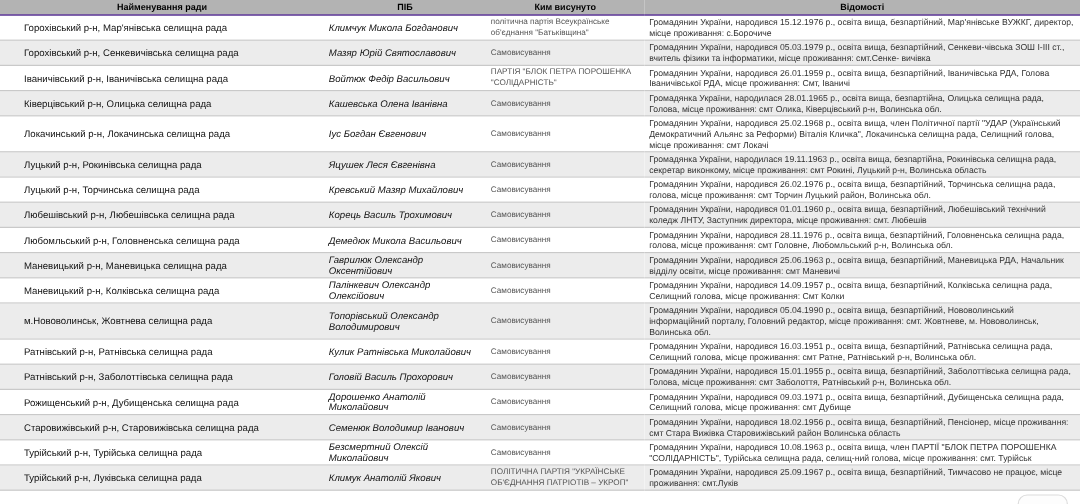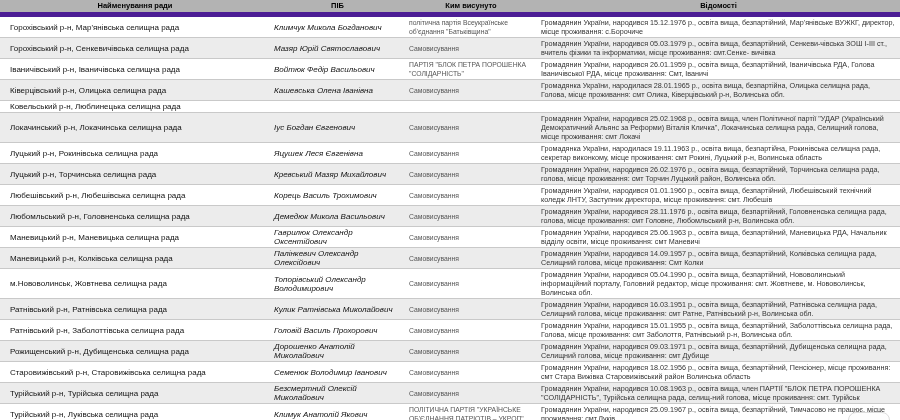--- a/index.html
+++ b/index.html
@@ -3,32 +3,32 @@
 <meta charset="utf-8">
 <style>
   * { margin:0; padding:0; box-sizing:border-box; }
   html,body { width:900px; height:420px; overflow:hidden; background:#fff;
     font-family:"Liberation Sans", sans-serif; }
   .viewport { position:relative; width:900px; height:420px; overflow:hidden; }
   table { width:900px; border-collapse:collapse; table-layout:fixed; }
   col.w1 { width:270px; } col.w2 { width:135px; } col.w3 { width:132px; } col.w4 { width:363px; }
   thead th {
     background:var(--header-bg,#b3b3b3);
-    border-bottom:5px solid #4c1d95;
+    border-bottom:1px solid #4c1d95;
     font-size:7.5px; font-weight:bold; color:#000;
     text-align:center; padding:2px 2px; line-height:8px;margin-top:12px;
   }
   tbody tr { background:#fff; }
   tbody tr:nth-child(even) { background:var(--row-alt-bg,#ececec); }
   tbody td {
     border-bottom:1px solid #c9c9c9;
     padding:1px 4px; line-height:9px; vertical-align:middle;
     word-wrap:break-word; overflow:hidden;
   }
-  td.c1 { font-size:8px; color:#111; padding-left:10px; }
+  td.c1 { font-size:8px; color:#111; padding-left:20px; }
   td.c2 { font-size:8px; color:#111;font-style:italic; }
   td.c3 { font-size:6.8px; color:#555; }
   td.c4 { font-size:7.2px; color:#333; }
   .scrolltop {
     position:absolute; right:10px; bottom:-8px;
     width:42px; height:16px; background:#fdfdfd;
     border:1px solid #dcdcdc; border-radius:8px;
   }
 </style>
 </head>
@@ -73,26 +73,20 @@
   </tr>
 
   <tr>
     <td class="c1">Ківерцівський р-н, Олицька селищна рада</td>
     <td class="c2">Кашевська Олена Іванівна</td>
     <td class="c3">Самовисування</td>
     <td class="c4">Громадянка України, народилася 28.01.1965 р., освіта вища, безпартійна, Олицька селищна рада, Голова, місце проживання: смт Олика, Ківерцівський р-н, Волинська обл.</td>
   </tr>
 
 
-  <tr>
-    <td class="c1">Ковельський р-н, Люблинецька селищна рада</td>
-    <td class="c2"></td>
-    <td class="c3"></td>
-    <td class="c4"></td>
-  </tr>
 
   <tr>
     <td class="c1">Локачинський р-н, Локачинська селищна рада</td>
     <td class="c2">Іус Богдан Євгенович</td>
     <td class="c3">Самовисування</td>
     <td class="c4">Громадянин України, народився 25.02.1968 р., освіта вища, член Політичної партії "УДАР (Український Демократичний Альянс за Реформи) Віталія Кличка", Локачинська селищна рада, Селищний голова, місце проживання: смт Локачі</td>
   </tr>
 
   <tr>
     <td class="c1">Луцький р-н, Рокинівська селищна рада</td>

